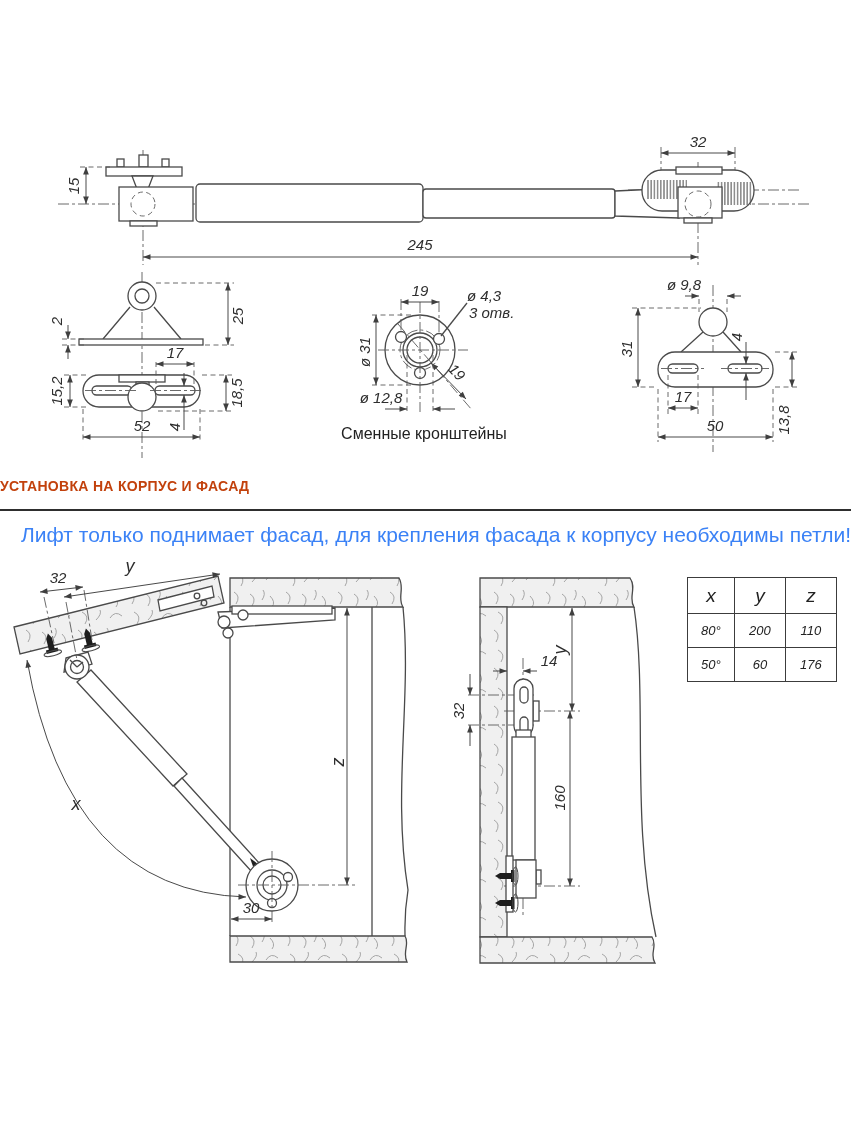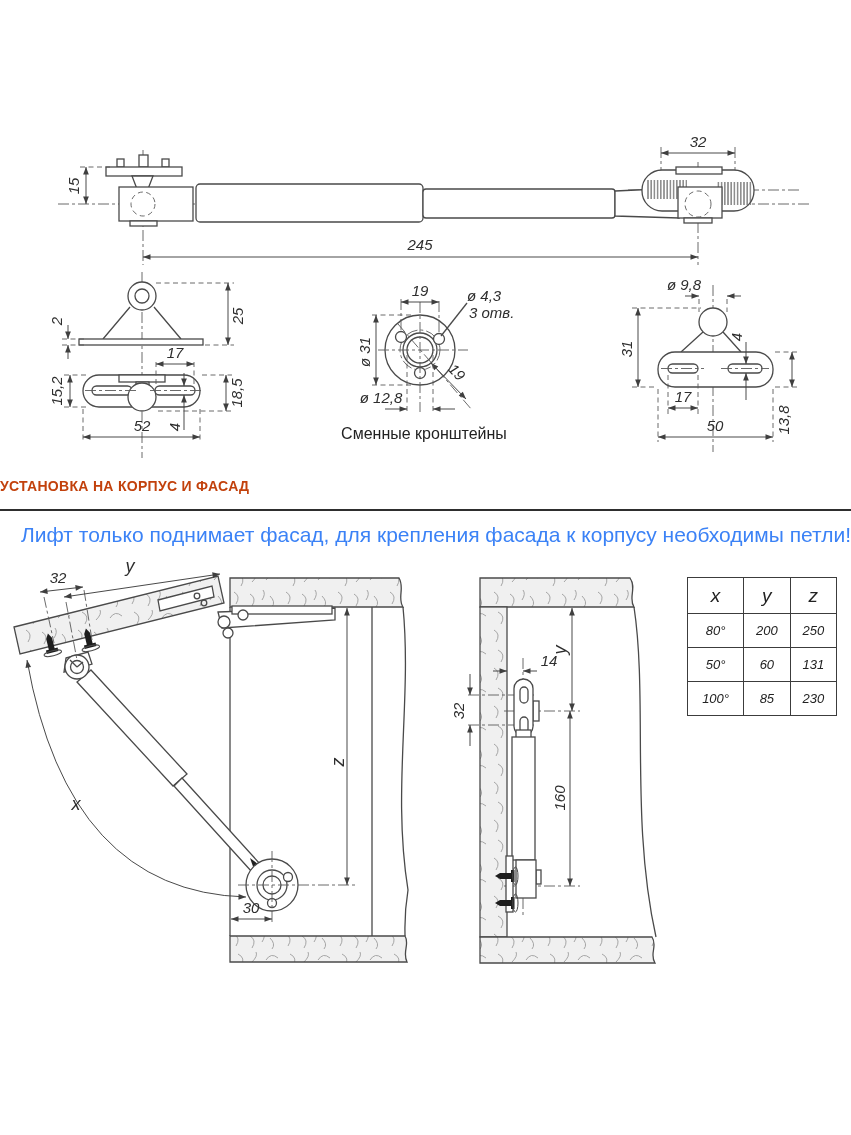--- a/index.html
+++ b/index.html
@@ -305,28 +305,23 @@
     <tr>
       <th>x</th>
       <th>y</th>
       <th>z</th>
     </tr>
   </thead>
   <tbody>
     <tr>
       <td>80°</td>
       <td>200</td>
-      <td>250</td>
+      <td>110</td>
     </tr>
     <tr>
       <td>50°</td>
       <td>60</td>
-      <td>131</td>
-    </tr>
-    <tr>
-      <td>100°</td>
-      <td>85</td>
-      <td>230</td>
+      <td>176</td>
     </tr>
   </tbody>
 </table>
 
 </div>
 
 </body></html>

